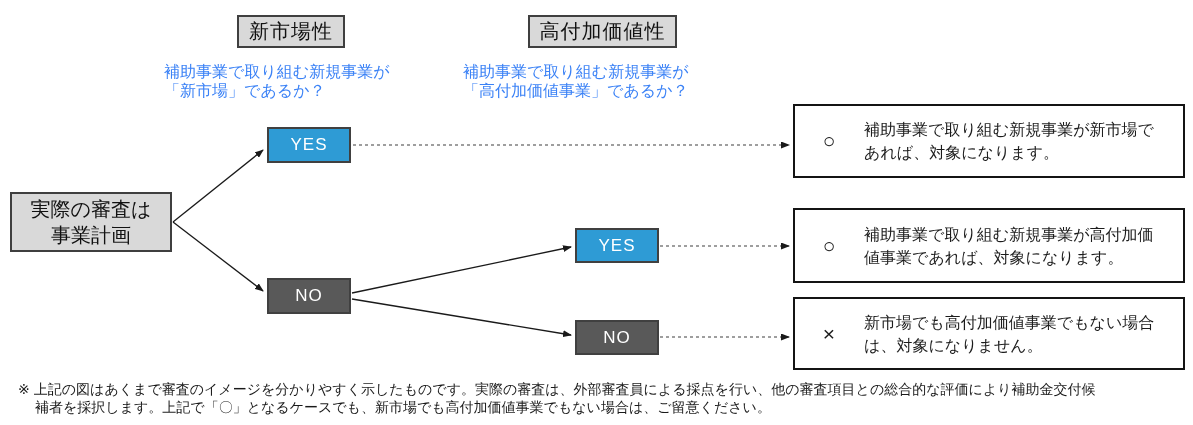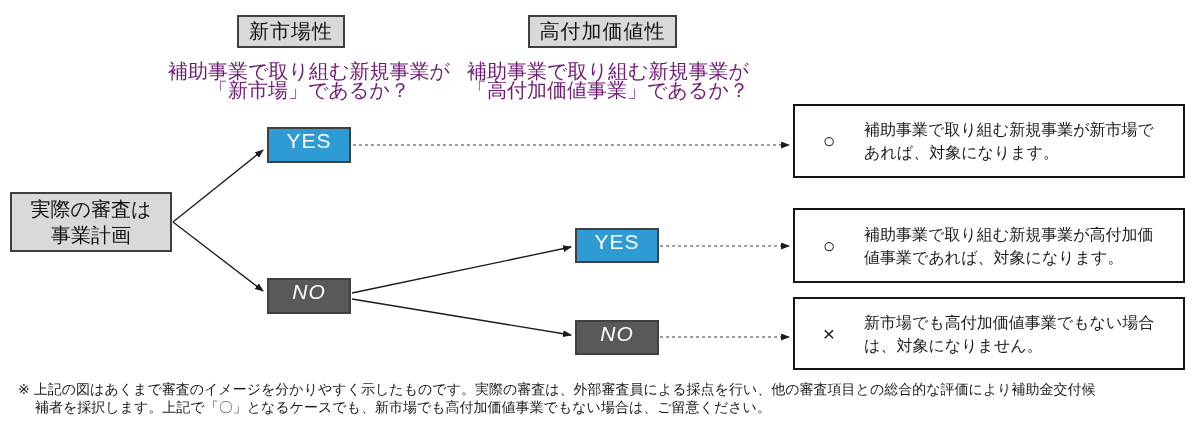--- a/index.html
+++ b/index.html
@@ -8,36 +8,36 @@
   #arrow-layer{position:absolute;left:0;top:0;width:1193px;height:425px;pointer-events:none;}
   .abs{position:absolute;box-sizing:border-box;}
 
   .col-header{
     background:var(--label-bg,#d9d9d9);
     border:2px solid #3f3f3f;
     display:flex;align-items:center;justify-content:center;
     font-size:20px;letter-spacing:1px;color:#111;
   }
   .question{
-    text-align:center;font-size:20px;line-height:19px;color:#701a75;
+    text-align:left;font-size:16px;line-height:19px;color:#3b82f6;
   }
   .start-node{
     background:var(--label-bg,#d9d9d9);
     border:2px solid #3f3f3f;
     display:flex;flex-direction:column;align-items:center;justify-content:center;
     font-size:20px;line-height:26px;color:#111;
   }
   .decision{
-    display:flex;justify-content:center;
+    display:flex;align-items:center;justify-content:center;
     border:2px solid #404040;
     color:var(--decision-text,#ffffff);
-    font-size:21px;letter-spacing:1px;
+    font-size:17px;letter-spacing:1px;
   }
   .decision.yes{background:var(--yes-bg,#2e9bd5);}
-  .decision.no{background:var(--no-bg,#595959);font-style:italic;}
+  .decision.no{background:var(--no-bg,#595959);}
 
   .result-box{
     background:#ffffff;border:2px solid #141414;
     display:flex;align-items:center;
     padding-left:14px;
   }
   .result-symbol{
     width:40px;text-align:center;font-size:21px;color:#1a1a1a;flex:0 0 auto;
   }
   .result-text{

